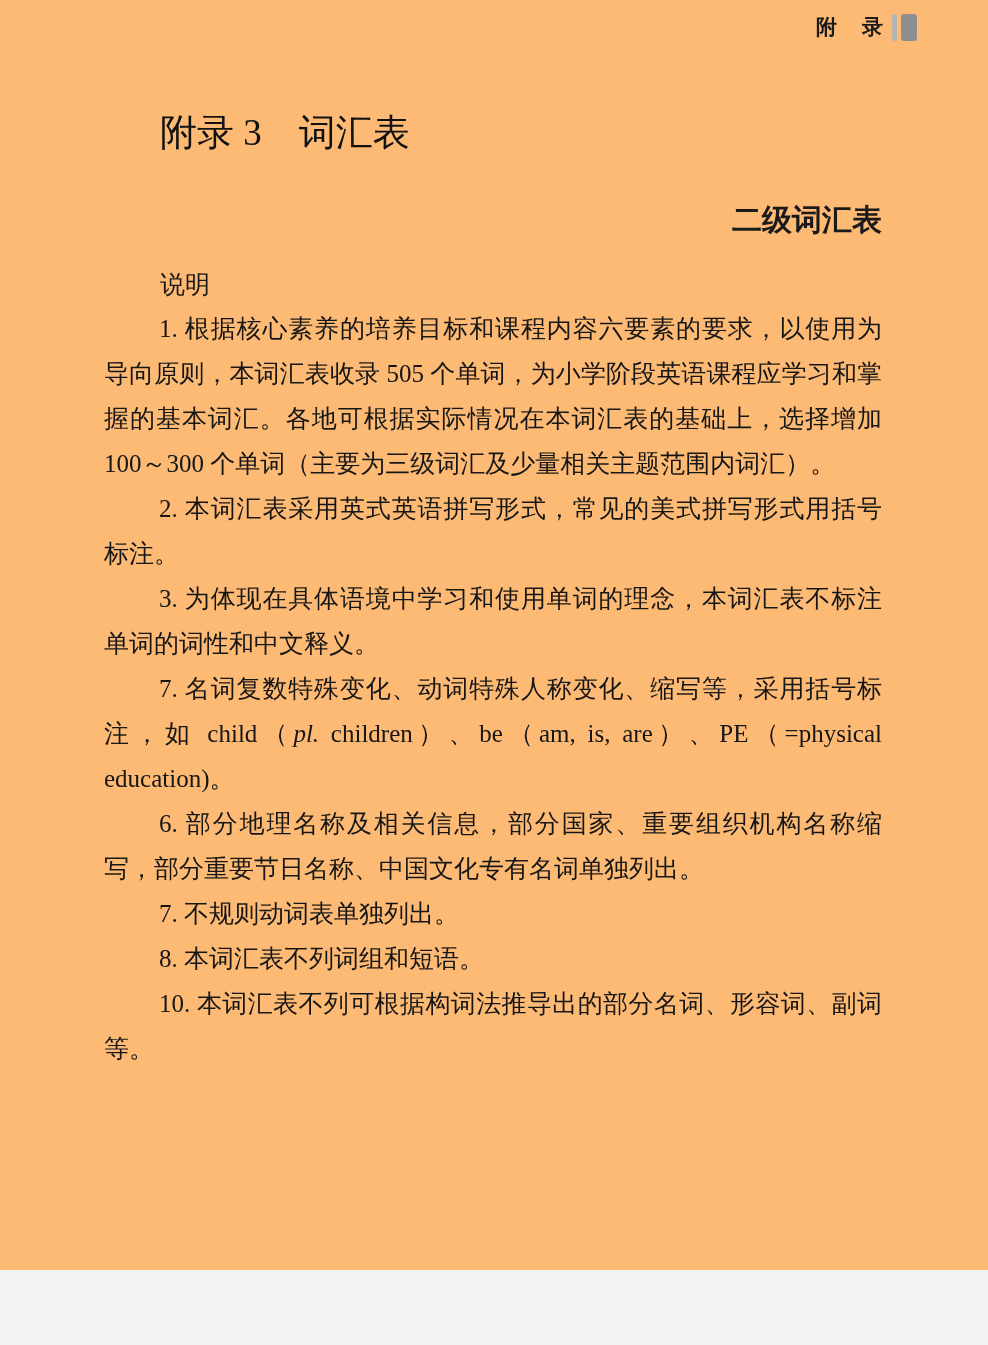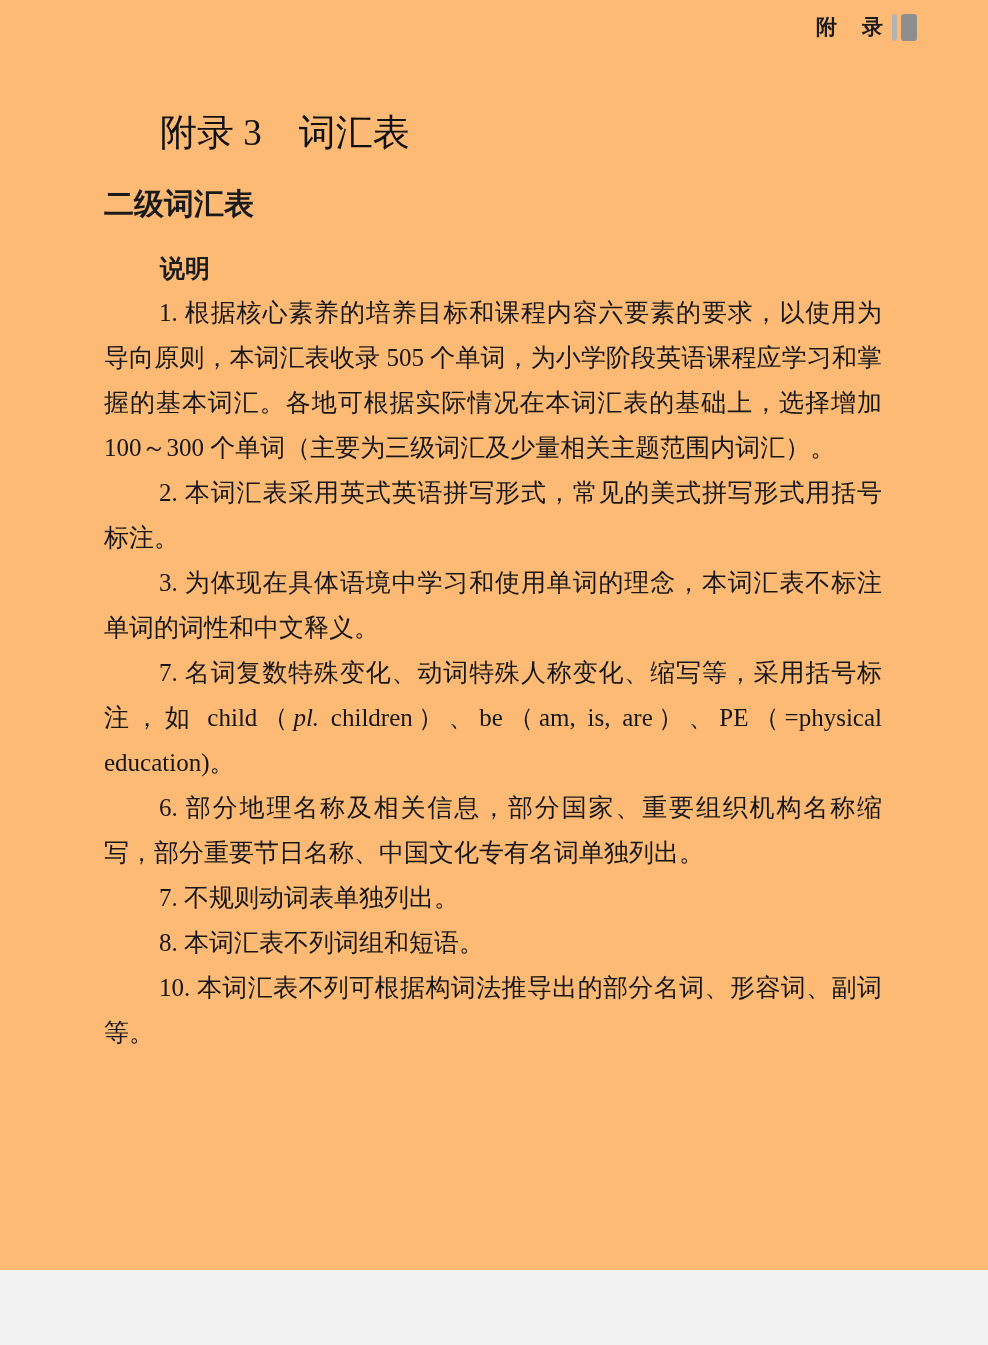--- a/index.html
+++ b/index.html
@@ -47,33 +47,33 @@
     width: 778px;
   }
   .doc-title {
     margin: 108px 0 0 56px;
     font-size: 37px;
     font-weight: 400;
     line-height: 50px;
     color: #111;
   }
   .subtitle {
-    margin-top: 28px;
-    text-align: left;
+    margin-top: 44px;
+    text-align: right;
     font-family: "Liberation Sans", "DejaVu Sans", sans-serif;
     font-size: 30px;
     font-weight: 700;
     line-height: 36px;
     color: #1a1a1a;
   }
   .section-heading {
     margin: 30px 0 0 56px;
     font-family: "Liberation Sans", "DejaVu Sans", sans-serif;
     font-size: 25px;
-    font-weight: 700;
+    font-weight: 400;
     line-height: 32px;
     color: #1a1a1a;
   }
   .paras { margin-top: 6px; }
   .paras p {
     margin: 0;
     font-size: 25px;
     line-height: 45px;
     text-indent: 2.2em;
     text-align: justify;

